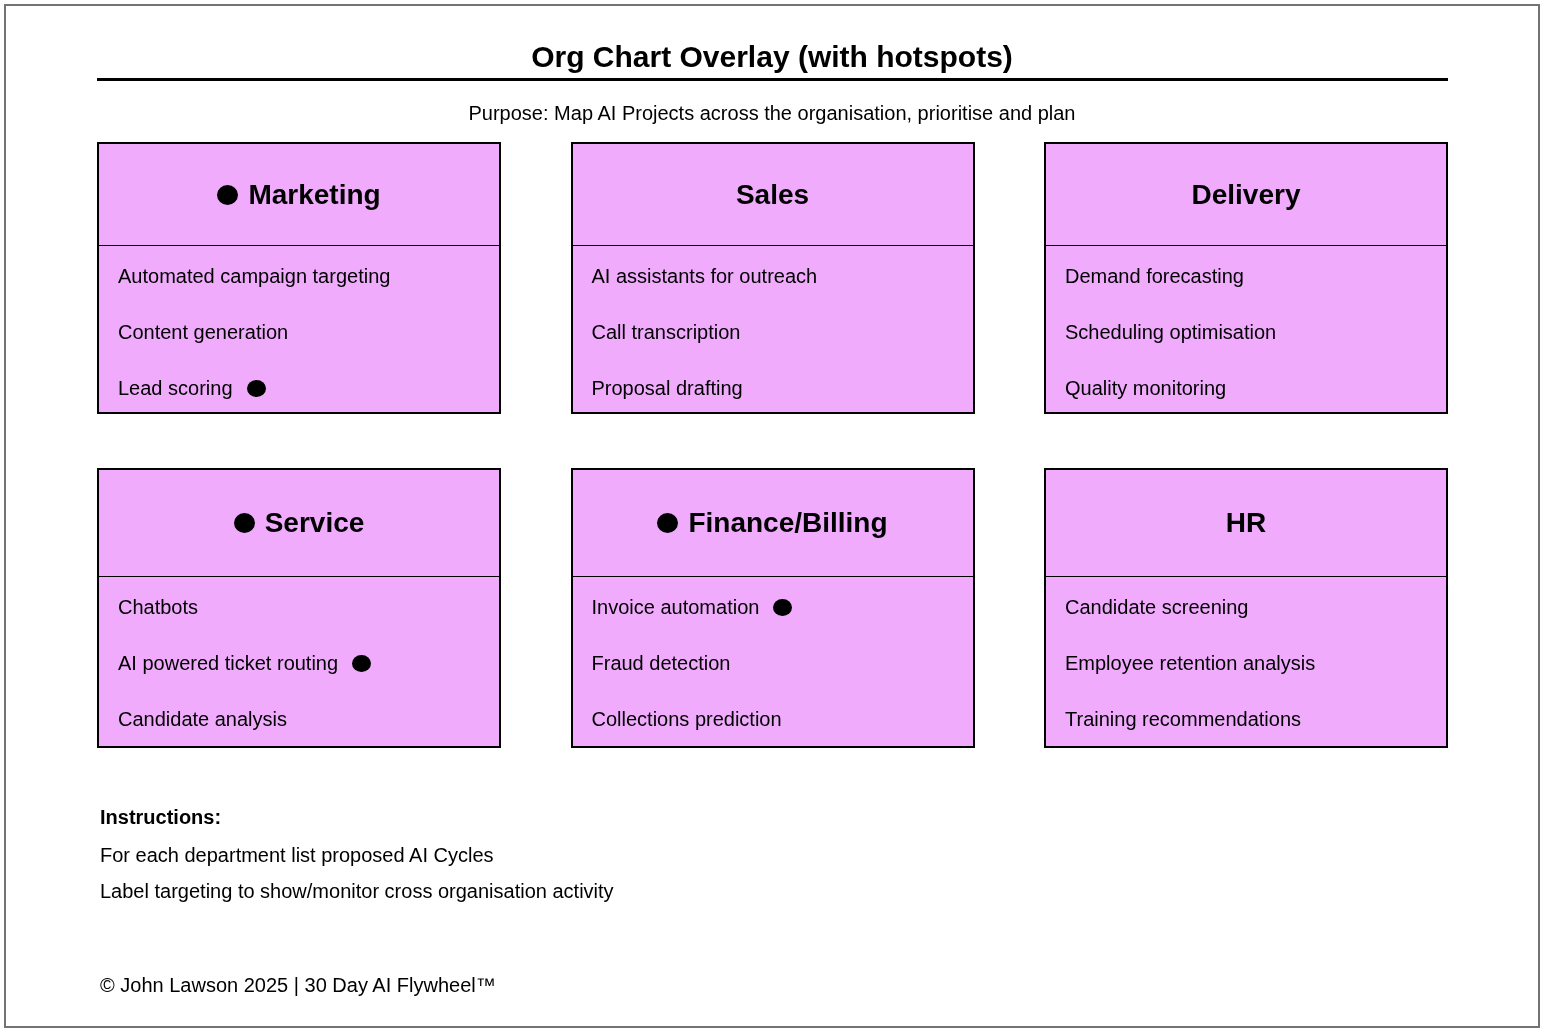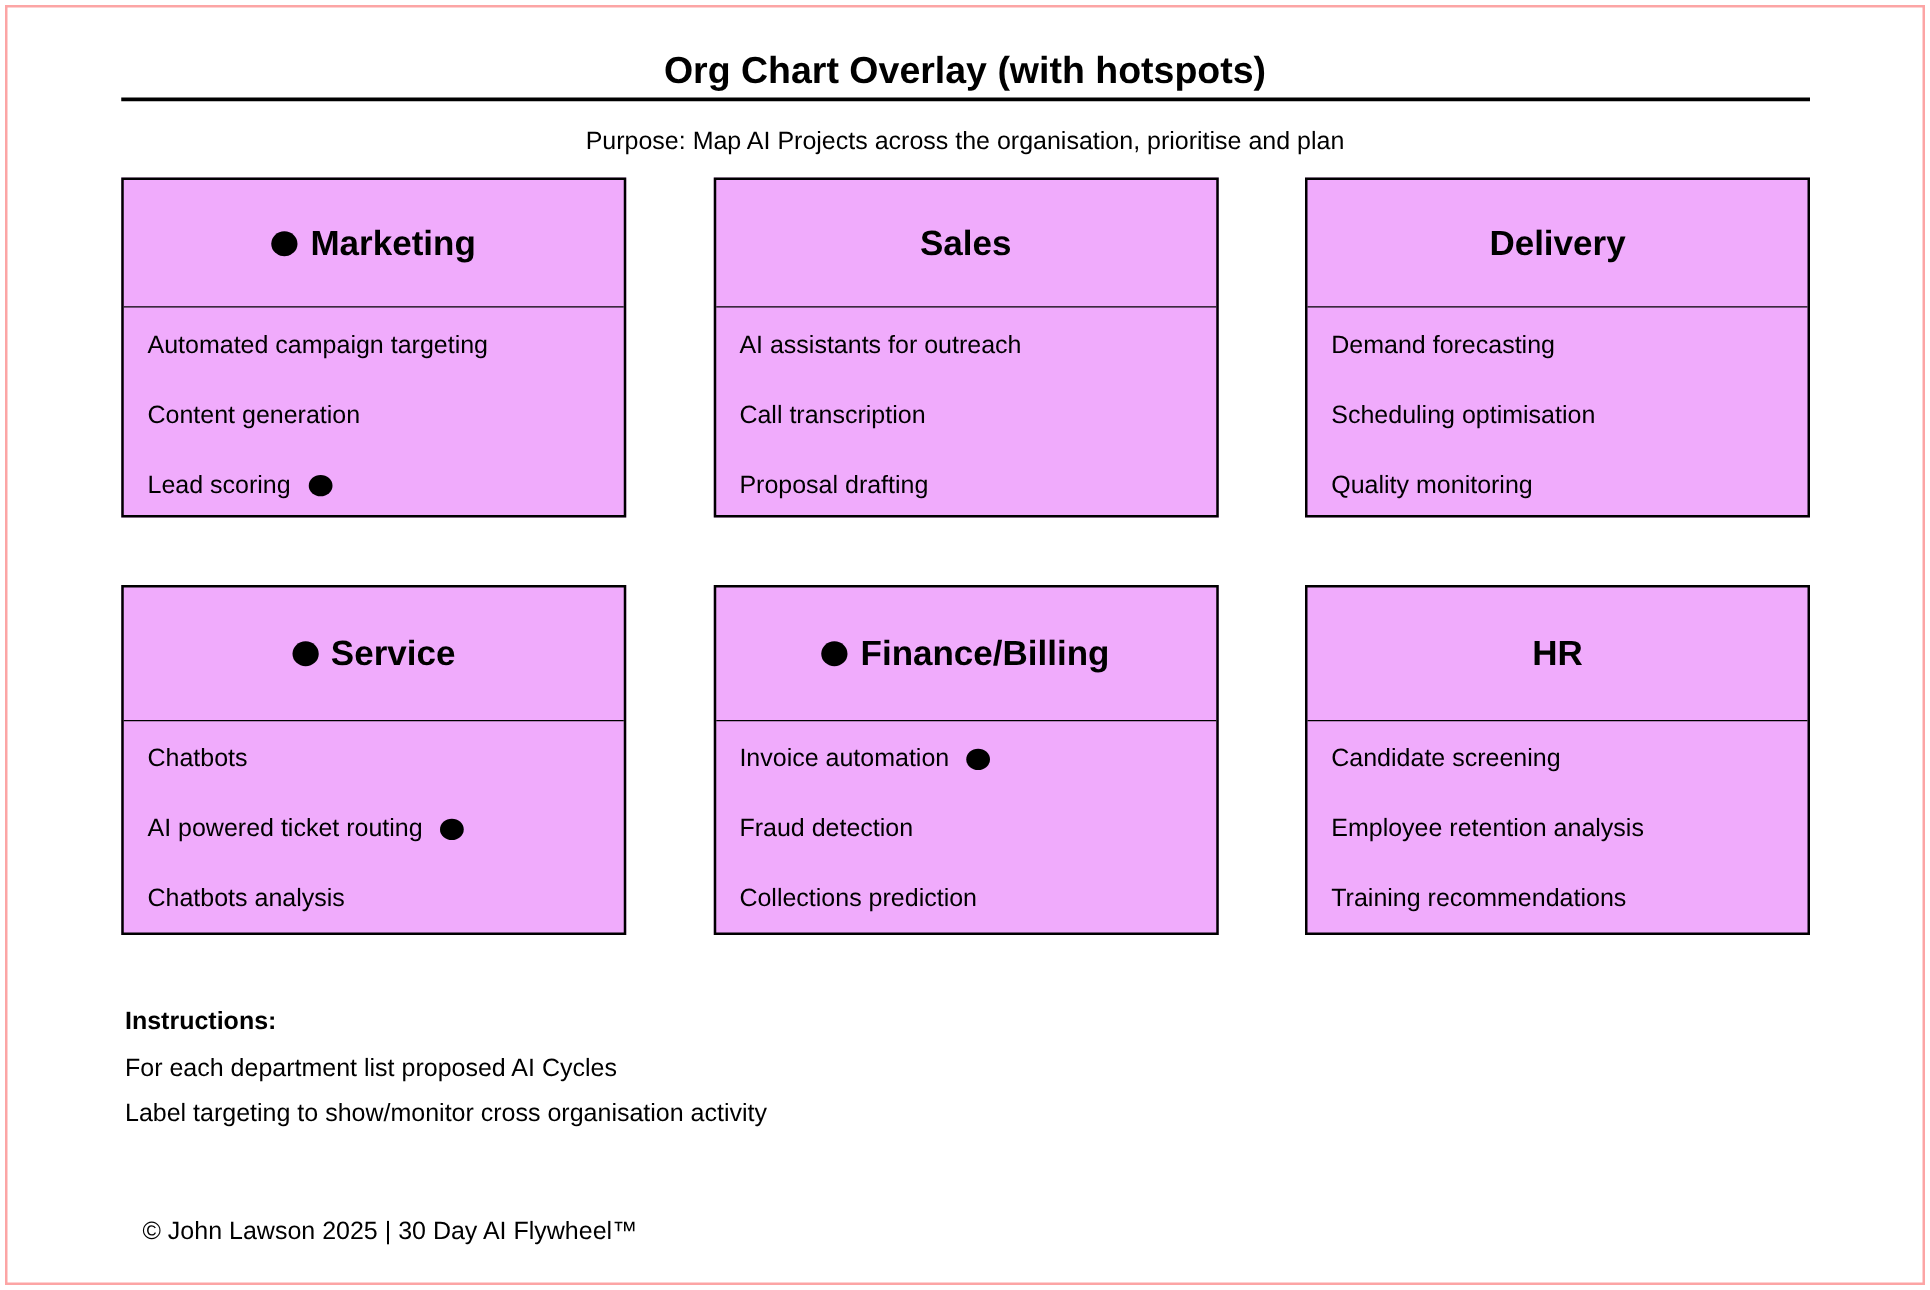--- a/index.html
+++ b/index.html
@@ -8,21 +8,21 @@
     background: #ffffff;
     color: #000000;
     font-family: "Liberation Sans", sans-serif;
     position: relative;
     overflow: hidden;
   }
   .page {
     position: absolute;
     left: 4px; top: 4px;
     width: 1536px; height: 1024px;
-    border: 2px solid #fca5a5;
+    border: 2px solid #737373;
     background: #fff;
   }
   .page-title {
     position: absolute;
     top: 32px; left: 0;
     width: 100%;
     text-align: center;
     font-size: 30px;
     font-weight: bold;
     line-height: 38px;
@@ -107,21 +107,21 @@
     height: 38px;
     line-height: 26px;
   }
   .instruction-line {
     font-size: 20px;
     height: 36px;
     line-height: 26px;
   }
   .footer {
     position: absolute;
-    left: 108px; top: 966px;
+    left: 94px; top: 966px;
     font-size: 20px;
     line-height: 26px;
   }
 </style>
 </head>
 <body>
 
 <div class="page">
 
   <div class="page-title">Org Chart Overlay (with hotspots)</div>
@@ -201,21 +201,21 @@
       <div class="dept-body">
         <div class="project-item">
           <span>Chatbots</span>
 
         </div>
         <div class="project-item">
           <span>AI powered ticket routing</span>
           <span class="dot dot-item"></span>
         </div>
         <div class="project-item">
-          <span>Chatbots analysis</span>
+          <span>Candidate analysis</span>
 
         </div>
       </div>
     </div>
 
     <div class="dept-card row2">
       <div class="dept-header">
         <span class="dot dot-title"></span>
         <span class="dept-title">Finance/Billing</span>
       </div>

